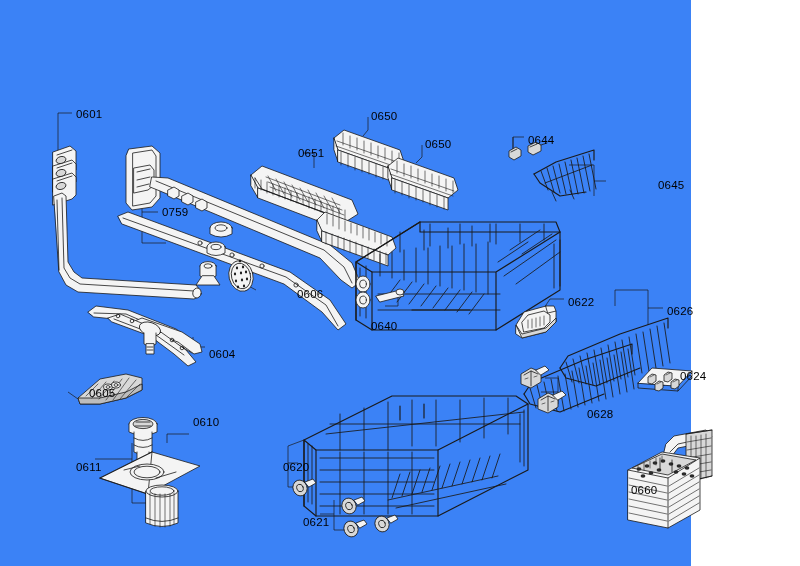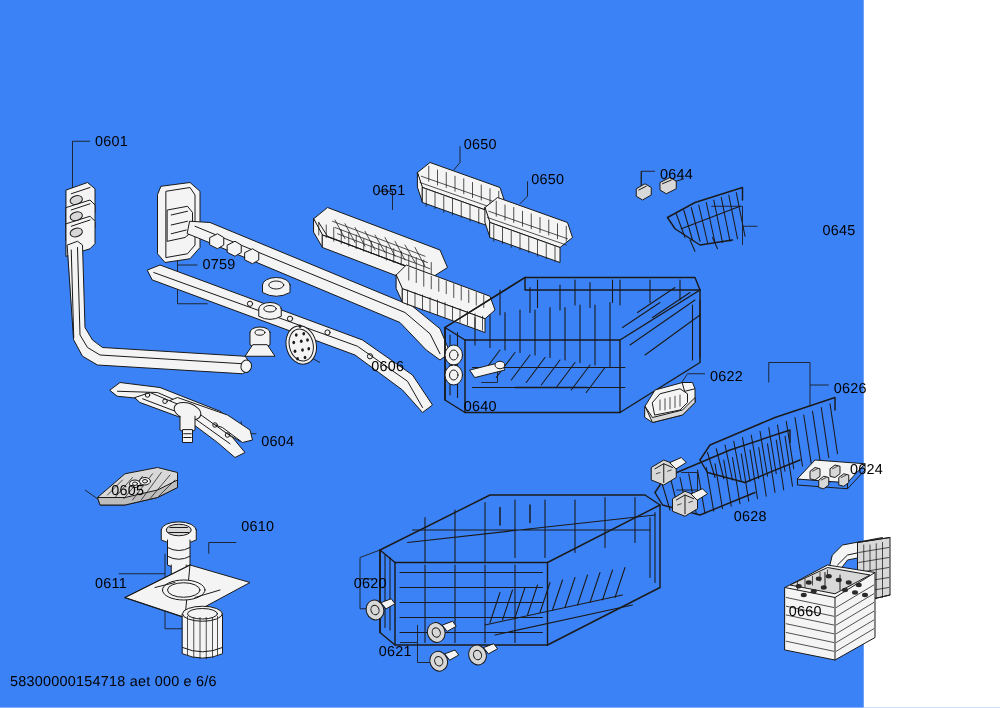--- a/index.html
+++ b/index.html
@@ -476,15 +476,14 @@
 <div class="lbl" style="left:667px;top:305px;">0626</div>
 <div class="lbl" style="left:552px;top:408px;margin-left:35px;">0628</div>
 <div class="lbl" style="left:371px;top:320px;">0640</div>
 <div class="lbl" style="left:528px;top:134px;">0644</div>
 <div class="lbl" style="left:610px;top:179px;padding-left:48px;">0645</div>
 <div class="lbl" style="left:371px;top:110px;">0650</div>
 <div class="lbl" style="left:425px;top:138px;">0650</div>
 <div class="lbl" style="left:298px;top:147px;">0651</div>
 <div class="lbl" style="left:631px;top:484px;text-align:right;">0660</div>
 
-<div id="footer">58300000154718 aet 000 e 6/6</div>
 
 </div>
 
 </body></html>

